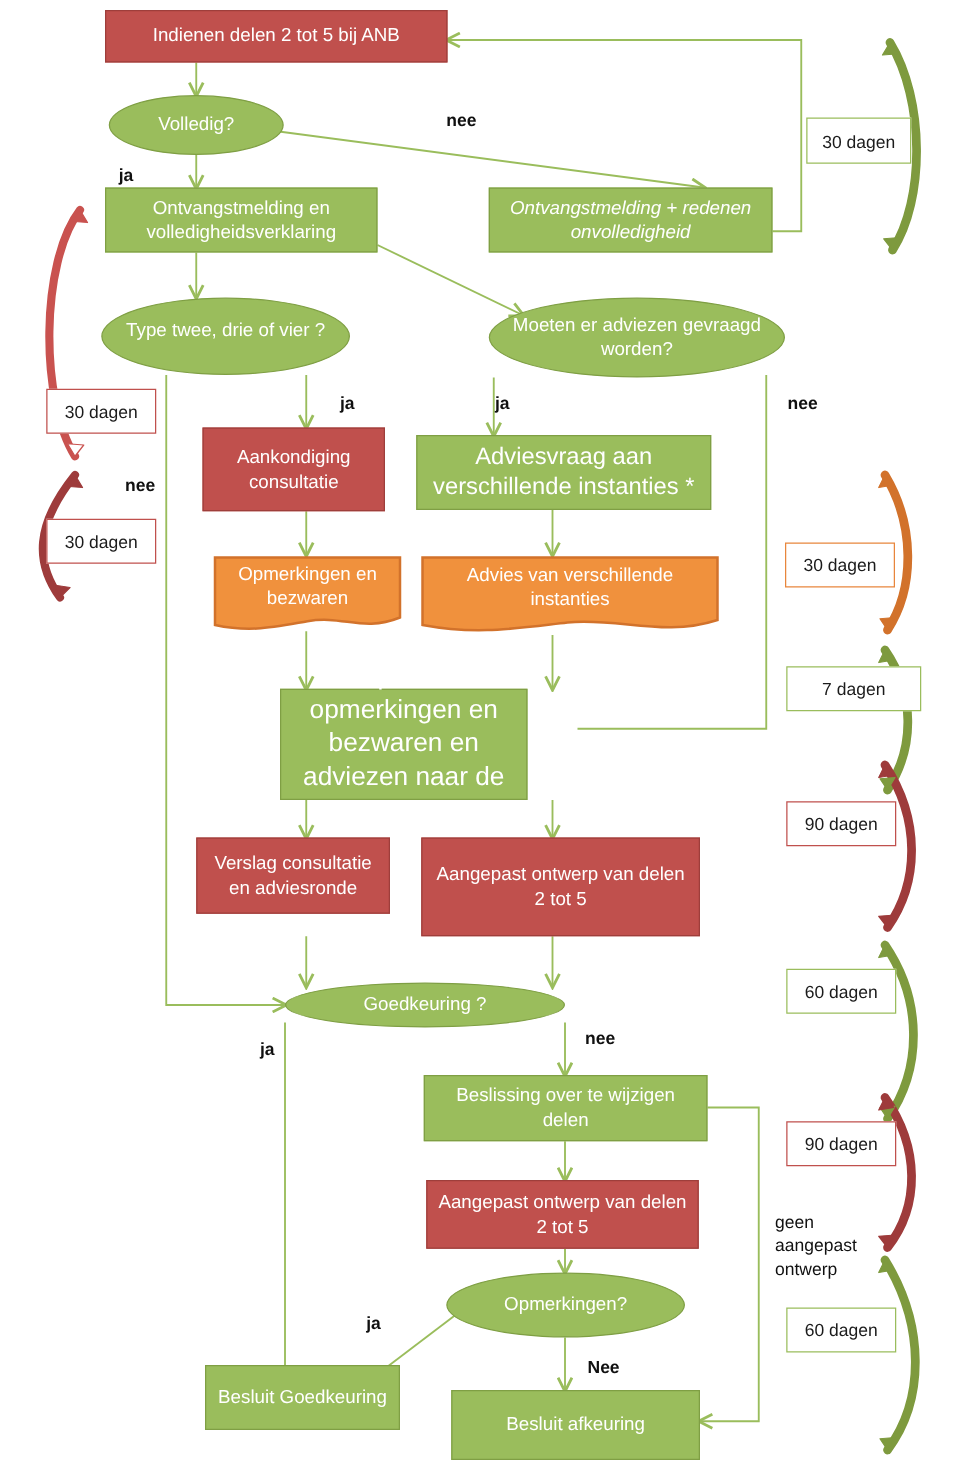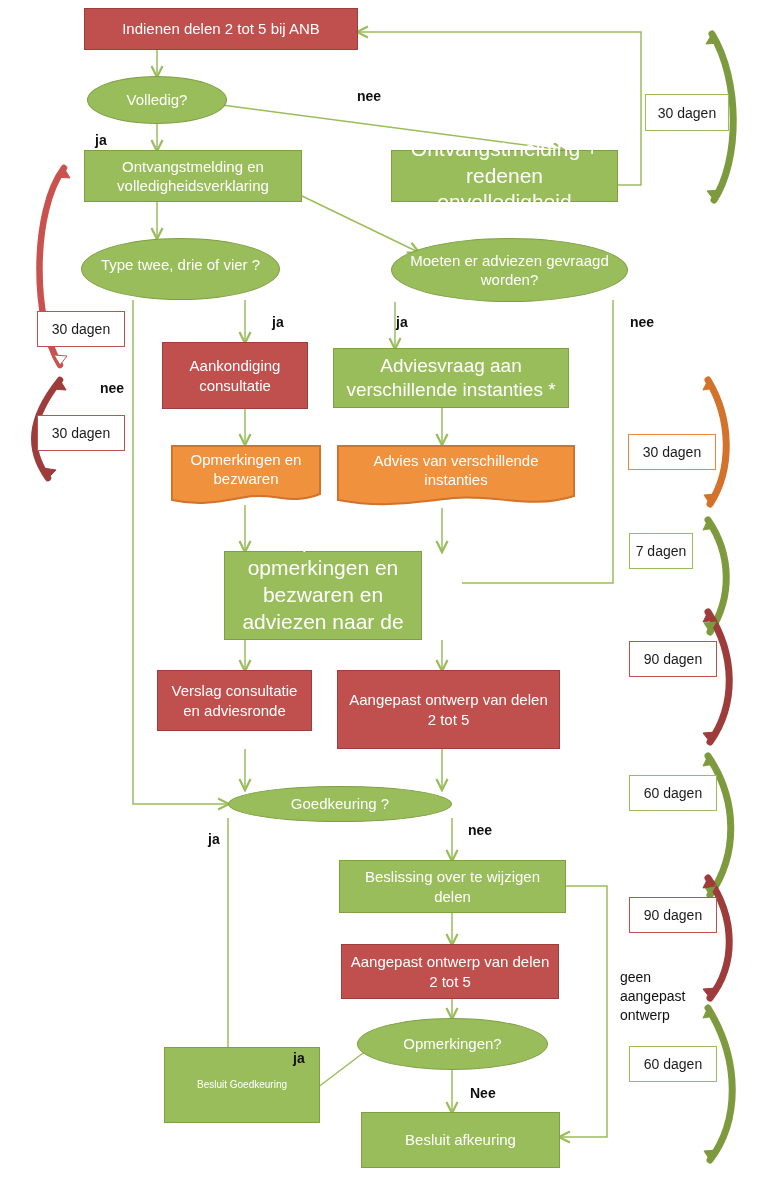--- a/index.html
+++ b/index.html
@@ -90,21 +90,21 @@
   </div>
 
   <div class="node ellipse" style="left:87px;top:76px;width:140px;height:48px;font-size:15px;">
     <span>Volledig?</span>
   </div>
 
   <div class="node rect green" style="left:84px;top:150px;width:218px;height:52px;font-size:15px;padding:0 8px;">
     <span>Ontvangstmelding en volledigheidsverklaring</span>
   </div>
 
-  <div class="node rect green" style="left:391px;top:150px;width:227px;height:52px;font-size:21px;padding:0 8px;">
+  <div class="node rect green" style="left:391px;top:150px;width:227px;height:52px;font-size:15px;padding:0 8px;font-style:italic;">
     <span>Ontvangstmelding + redenen onvolledigheid</span>
   </div>
 
   <div class="node ellipse" style="left:81px;top:238px;width:199px;height:62px;"></div>
   <div class="ovtext" style="left:81px;top:255px;width:199px;font-size:15px;">Type twee, drie of vier ?</div>
 
   <div class="node ellipse" style="left:391px;top:238px;width:237px;height:64px;font-size:15px;padding:0 14px;">
     <span>Moeten er adviezen gevraagd worden?</span>
   </div>
 
@@ -151,21 +151,21 @@
   </div>
 
   <div class="node rect red" style="left:341px;top:944px;width:218px;height:55px;font-size:15px;padding:0 6px;">
     <span>Aangepast ontwerp van delen 2 tot 5</span>
   </div>
 
   <div class="node ellipse" style="left:357px;top:1018px;width:191px;height:52px;font-size:15px;">
     <span>Opmerkingen?</span>
   </div>
 
-  <div class="node rect green" style="left:164px;top:1047px;width:156px;height:76px;font-size:10px;padding:0 6px;">
+  <div class="node rect green" style="left:164px;top:1092px;width:156px;height:52px;font-size:15px;padding:0 6px;">
     <span>Besluit Goedkeuring</span>
   </div>
 
   <div class="node rect green" style="left:361px;top:1112px;width:199px;height:56px;font-size:15px;padding:0 6px;">
     <span>Besluit afkeuring</span>
   </div>
 
   <div class="edgelabel" style="left:357px;top:87px;font-size:14px;">nee</div>
   <div class="edgelabel" style="left:95px;top:131px;font-size:14px;">ja</div>
   <div class="edgelabel" style="left:272px;top:313px;font-size:14px;">ja</div>
@@ -220,21 +220,21 @@
       <path d="M28,328 l8,-8 l-13,-2 z" fill="#9E3B3B" stroke="#9E3B3B"></path>
     </g>
   </svg>
 
   <div class="daybox d-green" style="left:645px;top:94px;width:84px;height:37px;font-size:14px;">
     <span>30 dagen</span>
   </div>
   <div class="daybox d-orange" style="left:628px;top:434px;width:88px;height:36px;font-size:14px;">
     <span>30 dagen</span>
   </div>
-  <div class="daybox d-green" style="left:629px;top:533px;width:64px;height:36px;font-size:14px;">
+  <div class="daybox d-green" style="left:629px;top:533px;width:108px;height:36px;font-size:14px;">
     <span>7 dagen</span>
   </div>
   <div class="daybox d-red" style="left:629px;top:641px;width:88px;height:36px;font-size:14px;">
     <span>90 dagen</span>
   </div>
   <div class="daybox d-green" style="left:629px;top:775px;width:88px;height:36px;font-size:14px;">
     <span>60 dagen</span>
   </div>
   <div class="daybox d-red" style="left:629px;top:897px;width:88px;height:36px;font-size:14px;">
     <span>90 dagen</span>

